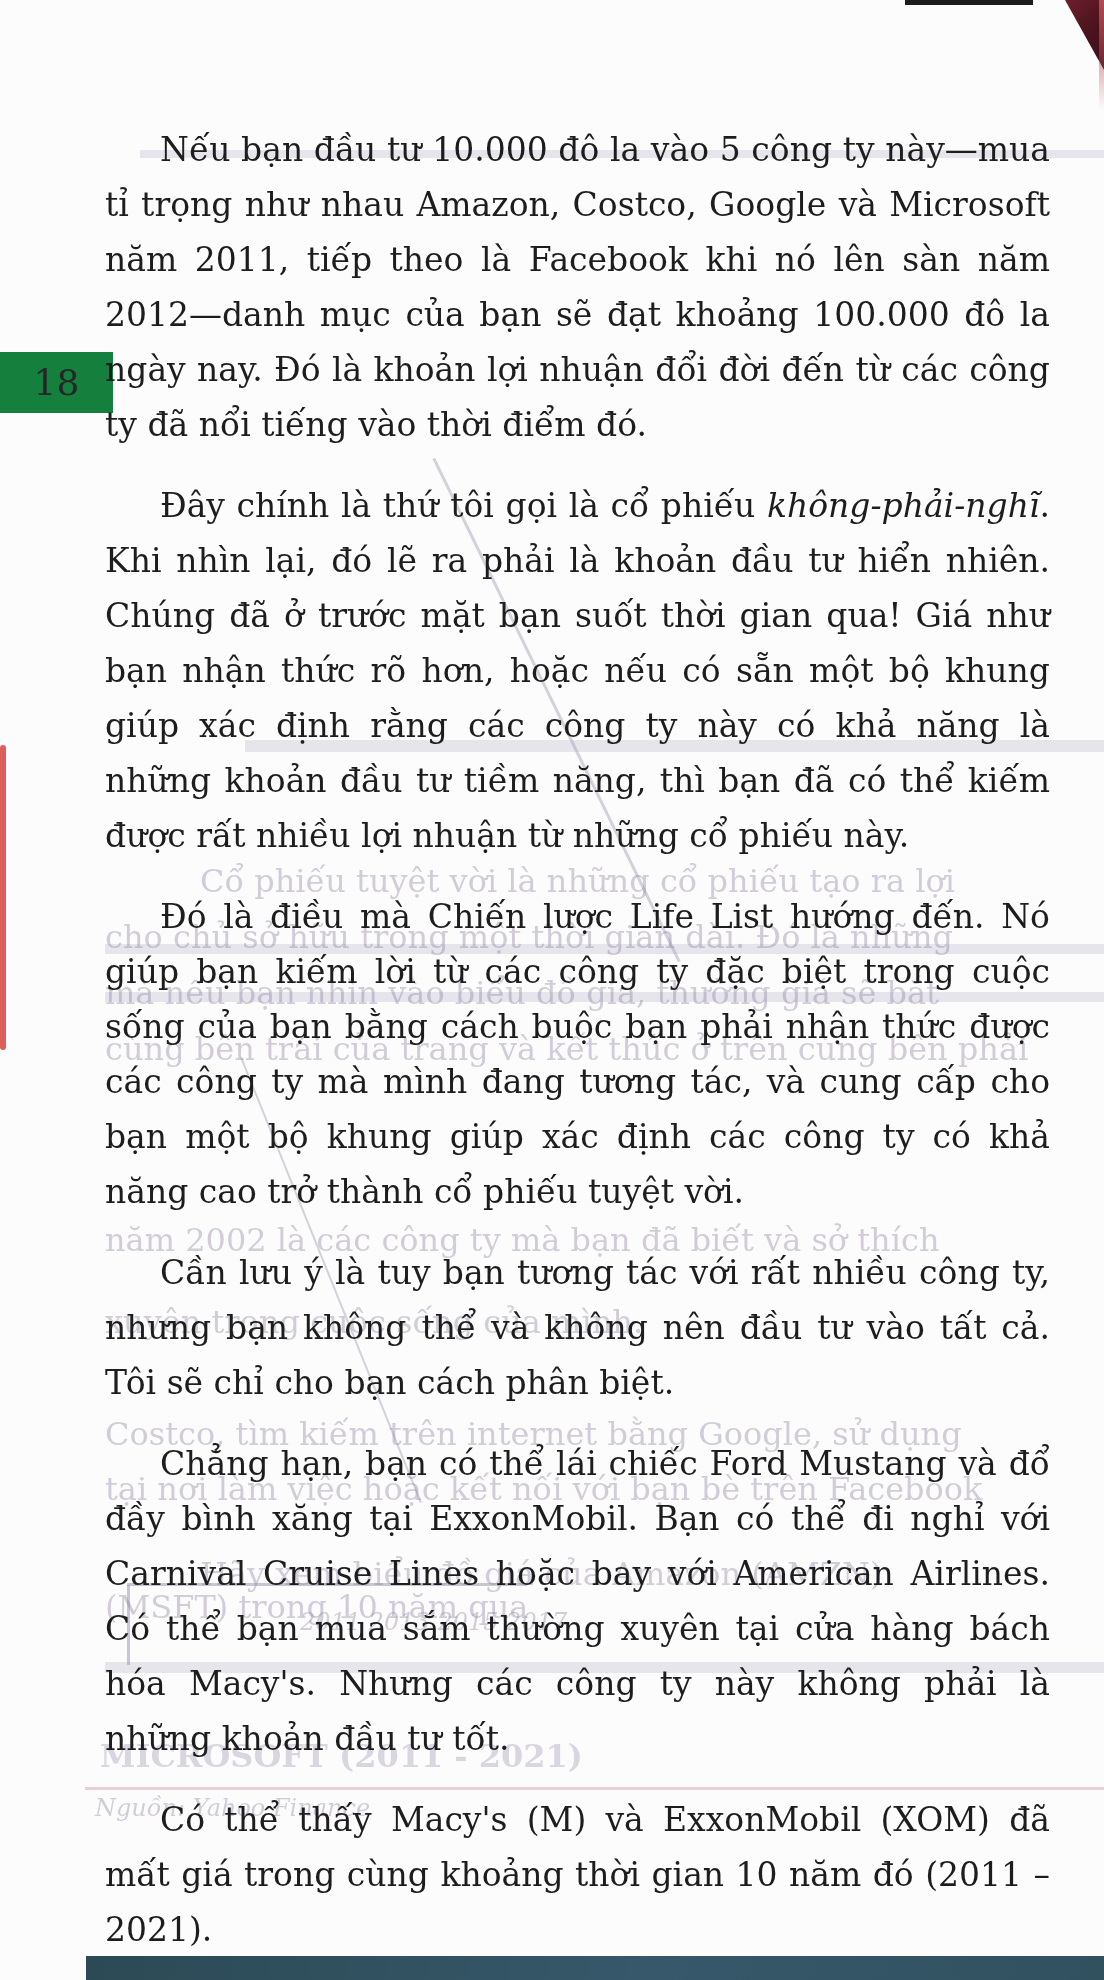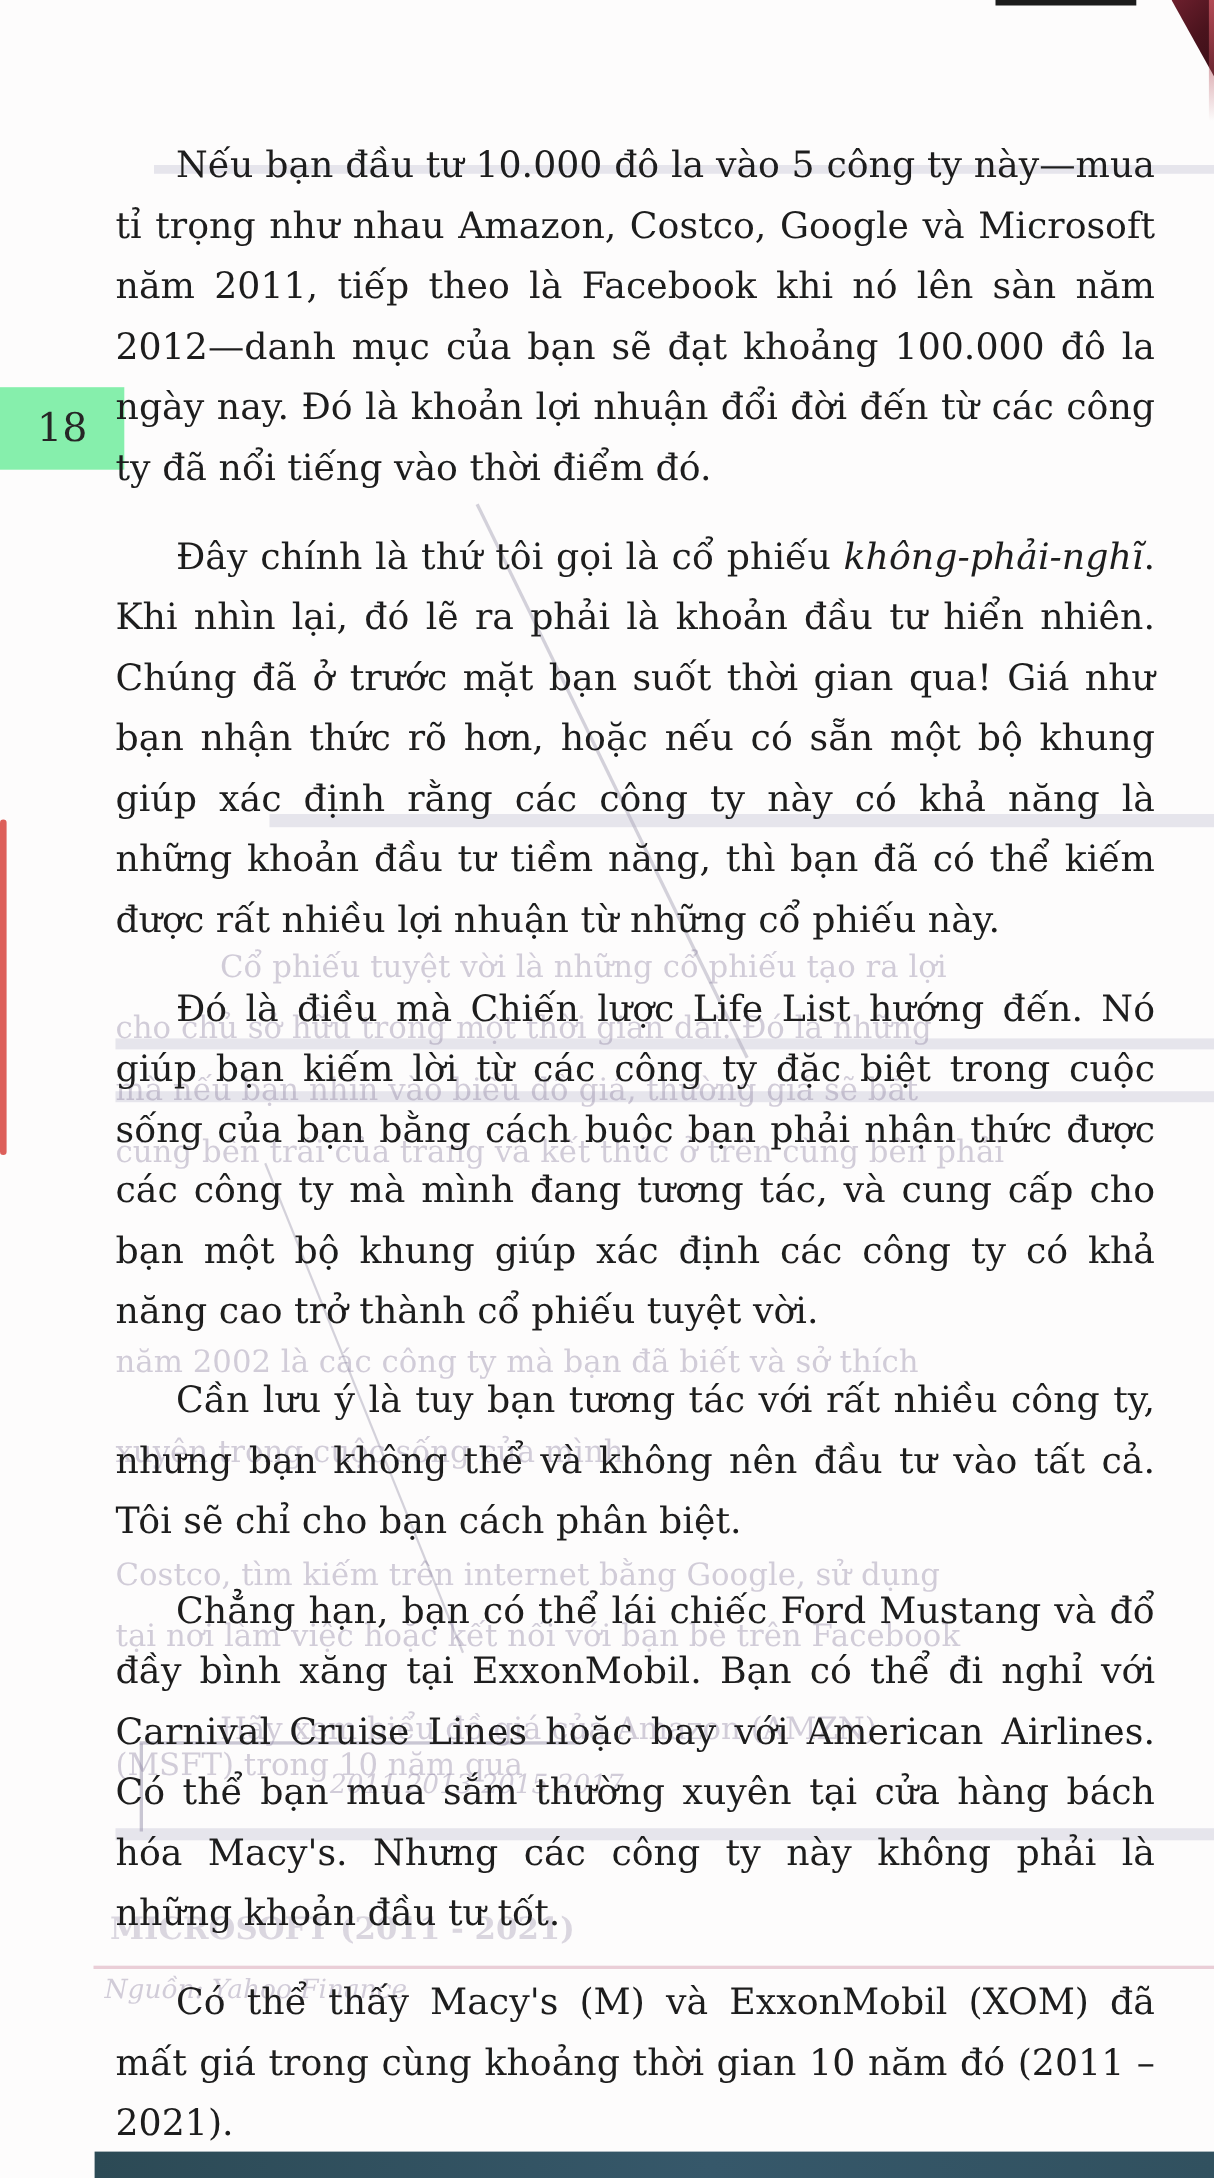--- a/index.html
+++ b/index.html
@@ -13,22 +13,22 @@
   
   .text-col{
     position:absolute;left:105px;top:122px;width:945px;
     font-size:33px;line-height:55px;color:#1d1d1d;
     text-align:justify;
   }
   .text-col p{margin:0 0 26px 0;text-indent:55px;}
   .text-col em{font-style:italic;}
   
   .pagenum-box{
-    position:absolute;left:0;top:352px;width:113px;height:75px;
-    background:#86efac;
+    position:absolute;left:0;top:352px;width:113px;height:61px;
+    background:#15803d;
     display:flex;align-items:center;justify-content:center;
     font-size:36px;color:#262626;
   }
   
   .art{position:absolute;pointer-events:none;}
   .red-line-left{left:0;top:745px;width:6px;height:305px;background:#dd5f5a;border-radius:3px;}
   .top-mark{left:905px;top:0;width:128px;height:5px;background:#1c1c1c;}
   .corner-wedge{
     right:0;top:0;width:60px;height:70px;
     background:linear-gradient(135deg,#7a2433 0%,#4a131d 60%,#3a0f18 100%);
@@ -42,21 +42,21 @@
   }
   .band{background:#b9b3c9;opacity:.32;}
   .pink-line{background:#d296aa;opacity:.45;}
   .ghost-vline{background:#968faa;opacity:.5;}
   .scratch{background:#aaa5b8;opacity:.5;}
   
   .bleed{
     position:absolute;
     color:#8c80a0;opacity:.38;
     font-family:"DejaVu Serif","Liberation Serif",serif;
-    font-size:28px;white-space:nowrap;
+    font-size:32px;white-space:nowrap;
     filter:blur(.6px);
     pointer-events:none;
   }
   .bleed.small{font-size:24px;font-style:italic;}
   .bleed.bold{font-weight:bold;opacity:.30;text-align:center;}
 </style>
 </head>
 <body>
 
 <div class="page">

